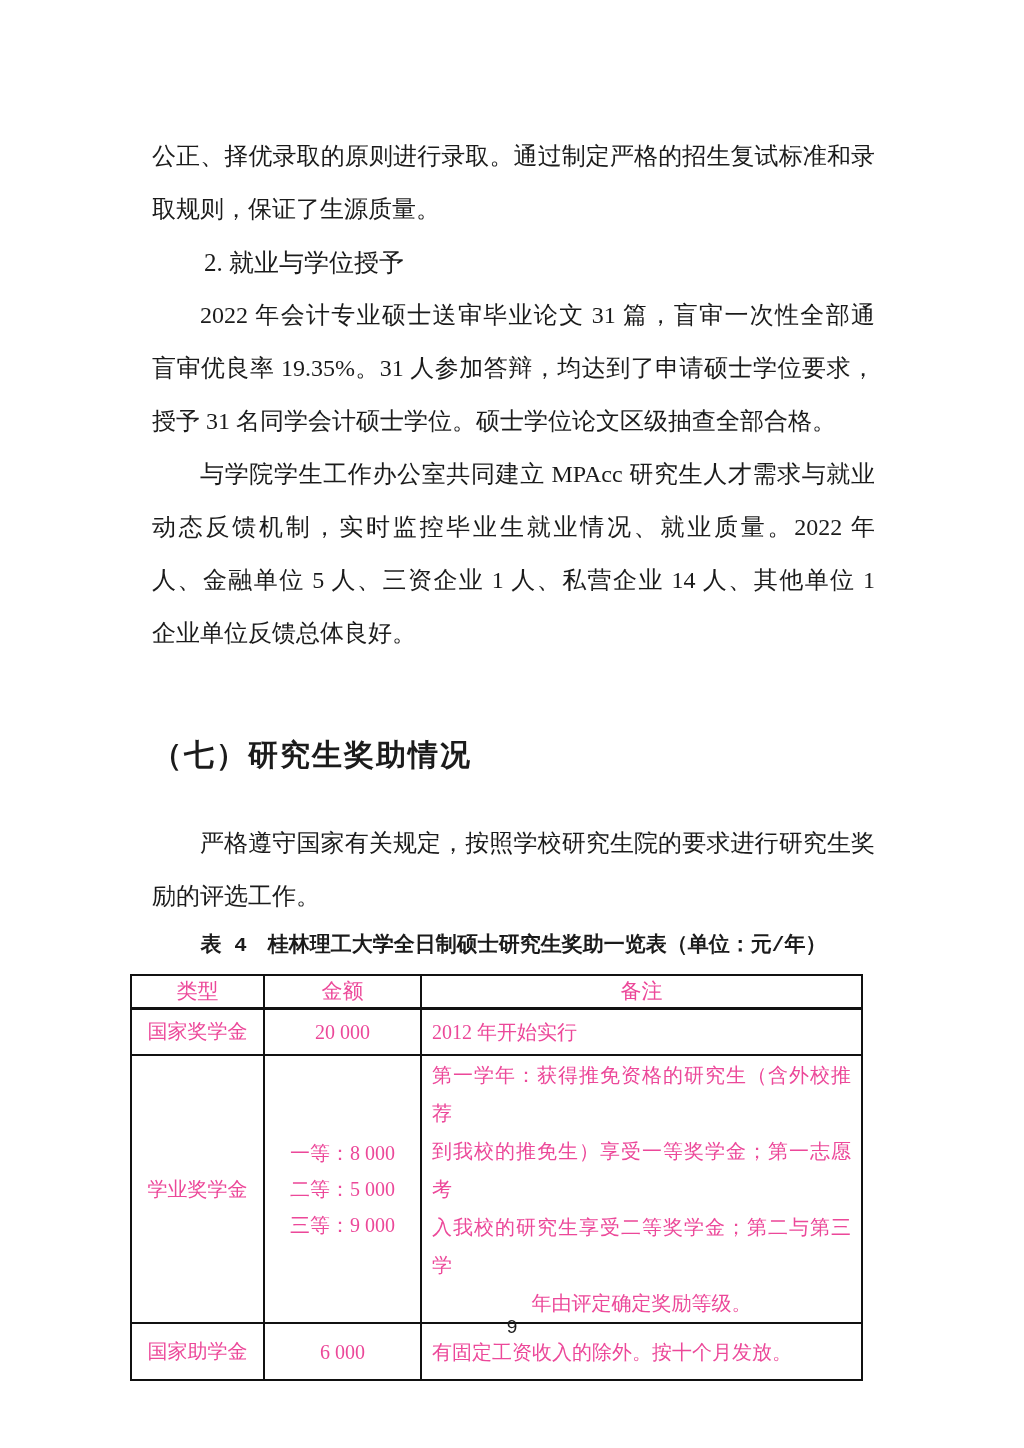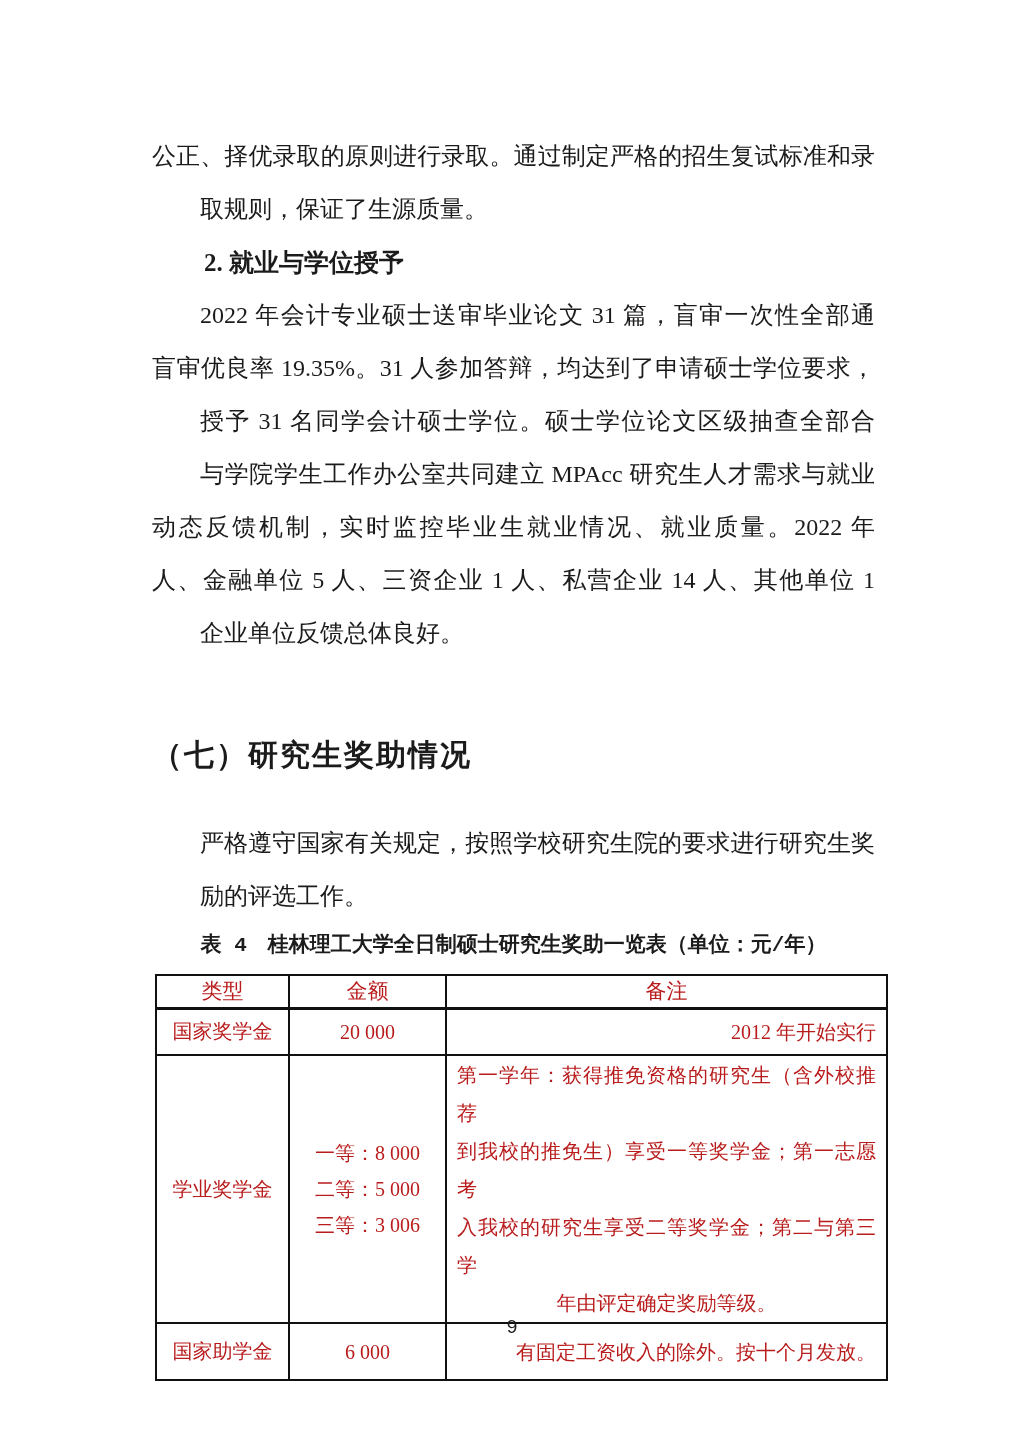--- a/index.html
+++ b/index.html
@@ -18,28 +18,28 @@
     position: absolute;
     left: 152px; width: 723px;
     font-size: 24px;
   }
   .para .line {
     height: 53px; line-height: 53px;
     text-align: justify;
     text-align-last: justify;
     overflow: hidden;
   }
-  .para .line:last-child { text-align-last: left; margin-left: 48px; }
+  .para .line:last-child { text-align-last: left; }
   .para .line.indent { padding-left: 48px; }
 
   .heading-num {
     position: absolute;
     left: 152px; width: 723px; margin: 0;
     padding-left: 52px;
-    font-size: 25px; font-weight: 700;
+    font-size: 25px; font-weight: 400;
     line-height: 53px;
   }
   .heading-sec {
     position: absolute;
     left: 152px; width: 723px; margin: 0;
     font-size: 30px; font-weight: 700;
     line-height: 40px;
     letter-spacing: 2px;
   }
   .caption {
@@ -47,47 +47,47 @@
     left: 152px; width: 723px;
     text-align: center;
     font-size: 21px; font-weight: 600;
     line-height: 33px;
     font-family: Liberation Mono, monospace;
   }
 
   
   table.grid {
     position: absolute;
-    left: 155px; top: 974px;
+    left: 130px; top: 974px;
     width: 731px;
     border-collapse: collapse;
     table-layout: fixed;
     font-size: 20px;
-    color: #b91c1c;
+    color: #ec4899;
   }
   table.grid th, table.grid td {
     border: 2px solid #111111;
     vertical-align: middle;
     overflow: hidden;
   }
   table.grid thead tr { height: 33px; }
   table.grid thead th {
     font-weight: 400; font-size: 21px;
     text-align: center;
     border-bottom-width: 3px;
   }
   table.grid tbody tr:nth-child(1) { height: 47px; border-radius: 19px; }
   table.grid tbody tr:nth-child(2) { height: 195px; }
   table.grid tbody tr:nth-child(3) { height: 57px; }
 
   td.cell-category { text-align: center; }
   td.cell-amount  { text-align: center; }
   .amount-block { display: inline-block; text-align: left; line-height: 36px; }
   td.cell-remark { padding: 0 10px; }
-  .remark-center .rline { text-align: right; line-height: 36px; }
+  .remark-center .rline { text-align: left; line-height: 36px; }
   .remark-justify .rline {
     line-height: 38px;
     text-align: justify;
     text-align-last: justify;
   }
   .remark-justify .rline:last-child { text-align-last: center; }
 
   .pagenum {
     position: absolute;
     left: 0; top: 1316px; width: 100%;
@@ -146,21 +146,21 @@
     <tbody id="table-body">
         <tr>
           <td class="cell-category">国家奖学金</td>
           <td class="cell-amount"><div class="amount-block"><div>20 000</div></div></td>
           <td class="cell-remark remark-center">
             <div class="rline">2012 年开始实行</div>
           </td>
         </tr>
         <tr>
           <td class="cell-category">学业奖学金</td>
-          <td class="cell-amount"><div class="amount-block"><div>一等：8 000</div><div>二等：5 000</div><div>三等：3 006</div></div></td>
+          <td class="cell-amount"><div class="amount-block"><div>一等：8 000</div><div>二等：5 000</div><div>三等：9 000</div></div></td>
           <td class="cell-remark remark-justify">
             <div class="rline">第一学年：获得推免资格的研究生（含外校推荐</div>
             <div class="rline">到我校的推免生）享受一等奖学金；第一志愿考</div>
             <div class="rline">入我校的研究生享受二等奖学金；第二与第三学</div>
             <div class="rline">年由评定确定奖励等级。</div>
           </td>
         </tr>
         <tr>
           <td class="cell-category">国家助学金</td>
           <td class="cell-amount"><div class="amount-block"><div>6 000</div></div></td>

